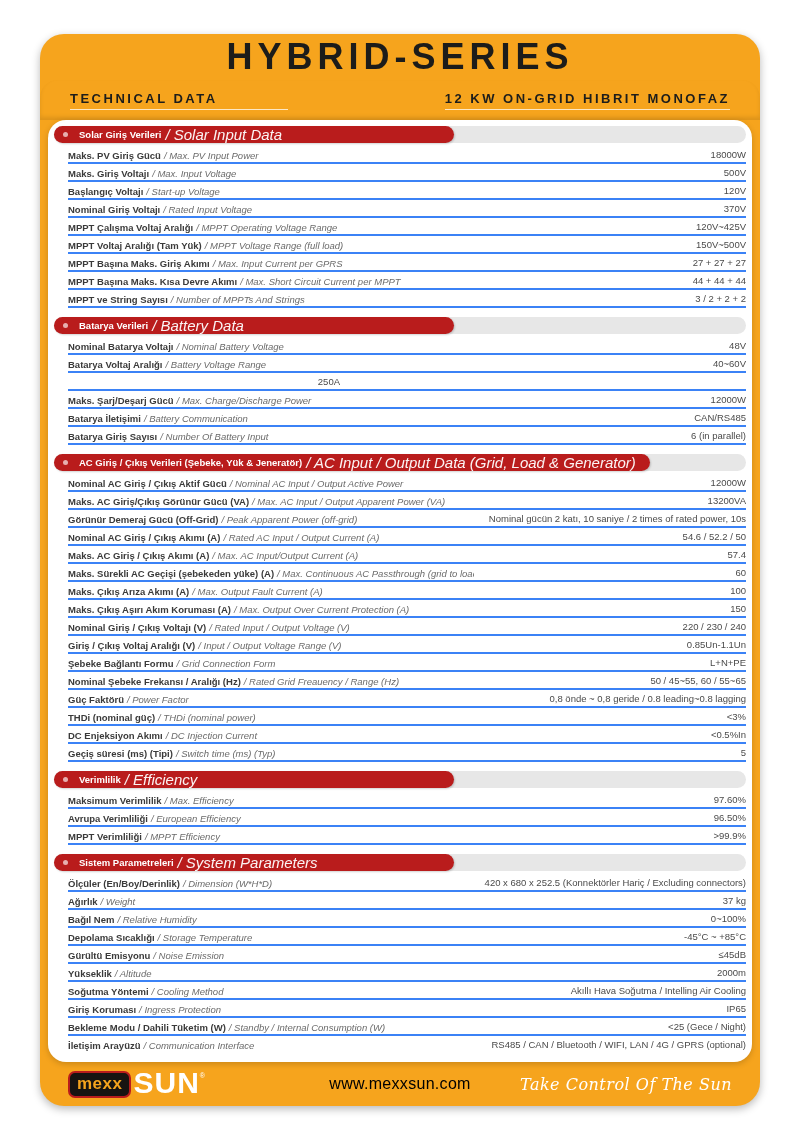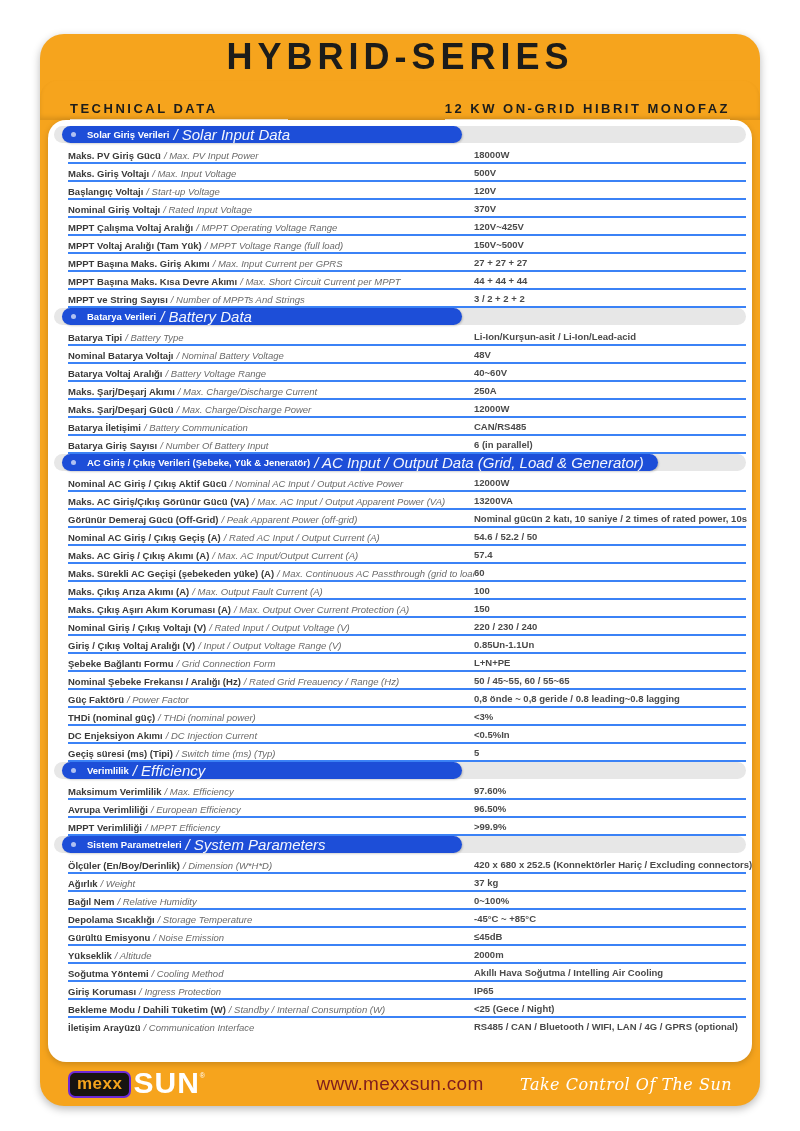--- a/index.html
+++ b/index.html
@@ -1,43 +1,43 @@
 <!DOCTYPE html>
 <html><head>
 <meta charset="utf-8">
 <style>
   html,body{margin:0;padding:0;background:#ffffff;}
   body{width:800px;height:1131px;position:relative;font-family:"Liberation Sans",sans-serif;-webkit-font-smoothing:antialiased;}
   .frame{position:absolute;left:40px;top:34px;width:720px;height:1072px;background:#F6A41D;border-radius:24px;box-shadow:0 3px 8px rgba(0,0,0,0.28);display:flex;flex-direction:column;}
   .title-block{height:46px;display:flex;align-items:center;justify-content:center;}
   .series-title{font-size:36px;font-weight:800;letter-spacing:5px;color:#1c1c1a;white-space:nowrap;}
-  .subbar{height:40px;display:flex;align-items:flex-end;justify-content:space-between;padding:0 30px;border-radius:18px 18px 0 0;background:#F6A41D;box-shadow:0 -3px 4px rgba(0,0,0,0.10) inset;}
+  .subbar{height:40px;display:flex;align-items:center;justify-content:space-between;padding:0 30px;border-radius:18px 18px 0 0;background:#F6A41D;box-shadow:0 -3px 4px rgba(0,0,0,0.10) inset;}
   .subbar .sub{font-size:13px;font-weight:bold;letter-spacing:2.5px;color:#1d1d1b;border-bottom:1px solid rgba(255,255,255,0.75);padding-bottom:3px;white-space:nowrap;}
   .sub-left{padding-right:70px;}
   .card{margin:0 8px;height:942px;background:#ffffff;border-radius:18px;box-shadow:0 2px 6px rgba(0,0,0,0.18);padding:6px 6px 0 6px;box-sizing:border-box;overflow:hidden;}
-  .sec{}
+  .sec{margin-top:9px;}
   .sec:first-child{margin-top:0;}
   .pillbar{position:relative;height:17px;background:#E7E7E7;border-radius:9px;margin-bottom:3px;}
-  .pill{position:absolute;left:8px;top:0;height:17px;min-width:400px;width:fit-content;background:#1d4ed8;border-radius:9px;display:flex;align-items:center;padding:0 14px 0 9px;box-sizing:border-box;box-shadow:1px 1px 2px rgba(0,0,0,0.18);white-space:nowrap;}
+  .pill{position:absolute;left:0;top:0;height:17px;min-width:400px;width:fit-content;background:#b91c1c;border-radius:9px;display:flex;align-items:center;padding:0 14px 0 9px;box-sizing:border-box;box-shadow:1px 1px 2px rgba(0,0,0,0.18);white-space:nowrap;}
   .dot{width:5px;height:5px;border-radius:50%;background:rgba(255,255,255,0.65);margin-right:11px;flex:none;}
   .pill .ttr{font-size:9.5px;font-weight:bold;color:#ffffff;}
   .pill .ten{font-size:15px;font-style:italic;color:rgba(255,255,255,0.95);margin-left:4px;}
   .rows{margin-left:14px;}
   .row{display:flex;align-items:center;height:16px;border-bottom:2px solid #3b82f6;}
   .sec:last-child .row:last-child{border-bottom:none;}
   .lbl{flex:1;white-space:nowrap;overflow:hidden;}
   .lbl .ltr{font-size:9.5px;font-weight:bold;color:#3a3a3a;}
   .lbl .len{font-size:9.5px;font-style:italic;color:#6b6b6b;margin-left:3px;}
-  .val{width:272px;text-align:left;font-size:9.5px;color:#4a4a4a;white-space:nowrap;font-weight:bold;}
+  .val{width:272px;text-align:right;font-size:9.5px;color:#4a4a4a;white-space:nowrap;}
   .footer{height:44px;position:relative;display:flex;align-items:center;padding:0 28px;}
   .logo{display:flex;align-items:flex-start;}
-  .logo-mexx{background:#171411;border:2px solid #6d28d9;border-radius:7px;padding:1px 7px 2px 7px;color:#F6A41D;font-weight:bold;font-size:17px;letter-spacing:0.5px;line-height:20px;}
+  .logo-mexx{background:#171411;border:2px solid #b91c1c;border-radius:7px;padding:1px 7px 2px 7px;color:#F6A41D;font-weight:bold;font-size:17px;letter-spacing:0.5px;line-height:20px;}
   .logo-sun{color:#ffffff;font-weight:800;font-size:30px;letter-spacing:1px;line-height:24px;margin-left:2px;}
   .logo-reg{color:#ffffff;font-size:7px;line-height:10px;}
-  .footer-url{position:absolute;left:50%;transform:translateX(-50%);color:#7f1d1d;font-size:19px;letter-spacing:0.3px;text-align:center;}
+  .footer-url{position:absolute;left:50%;transform:translateX(-50%);color:#000000;font-size:16px;letter-spacing:0.3px;text-align:center;}
   .slogan{margin-left:auto;color:#ffffff;font-family:"DejaVu Serif",serif;font-style:italic;font-size:16px;letter-spacing:0.5px;white-space:nowrap;}
 </style>
 <title>HYBRID-SERIES</title></head>
 <body>
 
 <div class="frame">
   <div class="title-block">
     <div class="series-title">HYBRID-SERIES</div>
   </div>
   <div class="subbar">
@@ -96,33 +96,28 @@
         <div class="sec">
           <div class="pillbar">
             <div class="pill">
               <span class="dot"></span>
               <span class="ttr">Batarya Verileri</span>
               <span class="ten">/ Battery Data</span>
             </div>
           </div>
           <div class="rows">
             <div class="row">
-              <div class="lbl"><span class="ltr">Batarya Tipi</span><span class="len">/ Battery Type</span></div>
-              <div class="val">Li-Ion/Kurşun-asit / Li-Ion/Lead-acid</div>
-            </div>
-            <div class="row">
               <div class="lbl"><span class="ltr">Nominal Batarya Voltajı</span><span class="len">/ Nominal Battery Voltage</span></div>
               <div class="val">48V</div>
             </div>
             <div class="row">
               <div class="lbl"><span class="ltr">Batarya Voltaj Aralığı</span><span class="len">/ Battery Voltage Range</span></div>
               <div class="val">40~60V</div>
             </div>
             <div class="row">
-              <div class="lbl"><span class="ltr">Maks. Şarj/Deşarj Akımı</span><span class="len">/ Max. Charge/Discharge Current</span></div>
               <div class="val">250A</div>
             </div>
             <div class="row">
               <div class="lbl"><span class="ltr">Maks. Şarj/Deşarj Gücü</span><span class="len">/ Max. Charge/Discharge Power</span></div>
               <div class="val">12000W</div>
             </div>
             <div class="row">
               <div class="lbl"><span class="ltr">Batarya İletişimi</span><span class="len">/ Battery Communication</span></div>
               <div class="val">CAN/RS485</div>
             </div>
@@ -147,21 +142,21 @@
             </div>
             <div class="row">
               <div class="lbl"><span class="ltr">Maks. AC Giriş/Çıkış Görünür Gücü (VA)</span><span class="len">/ Max. AC Input / Output Apparent Power (VA)</span></div>
               <div class="val">13200VA</div>
             </div>
             <div class="row">
               <div class="lbl"><span class="ltr">Görünür Demeraj Gücü (Off-Grid)</span><span class="len">/ Peak Apparent Power (off-grid)</span></div>
               <div class="val">Nominal gücün 2 katı, 10 saniye / 2 times of rated power, 10s</div>
             </div>
             <div class="row">
-              <div class="lbl"><span class="ltr">Nominal AC Giriş / Çıkış Geçiş (A)</span><span class="len">/ Rated AC Input / Output Current (A)</span></div>
+              <div class="lbl"><span class="ltr">Nominal AC Giriş / Çıkış Akımı (A)</span><span class="len">/ Rated AC Input / Output Current (A)</span></div>
               <div class="val">54.6 / 52.2 / 50</div>
             </div>
             <div class="row">
               <div class="lbl"><span class="ltr">Maks. AC Giriş / Çıkış Akımı (A)</span><span class="len">/ Max. AC Input/Output Current (A)</span></div>
               <div class="val">57.4</div>
             </div>
             <div class="row">
               <div class="lbl"><span class="ltr">Maks. Sürekli AC Geçişi (şebekeden yüke) (A)</span><span class="len">/ Max. Continuous AC Passthrough (grid to load) (A)</span></div>
               <div class="val">60</div>
             </div>

